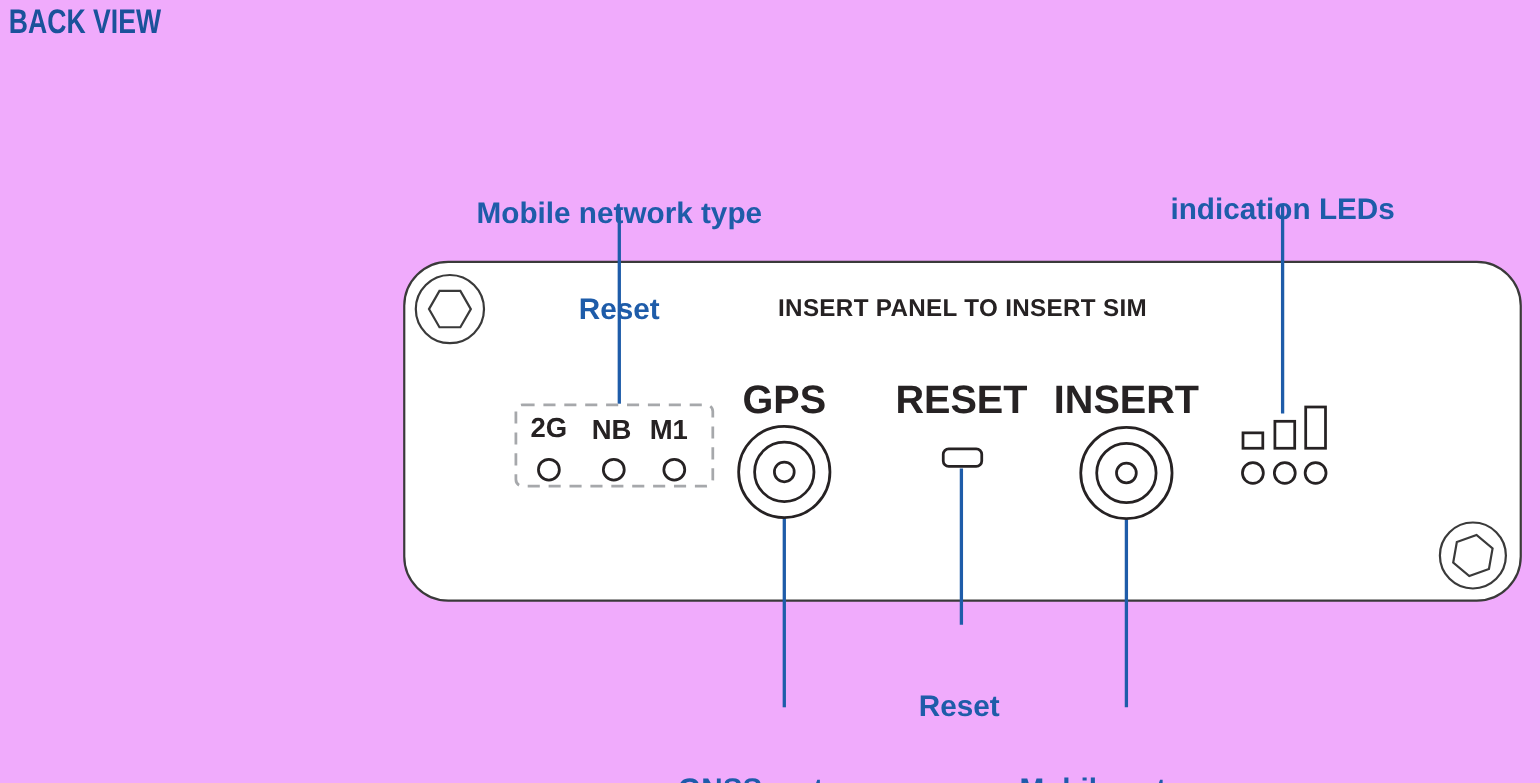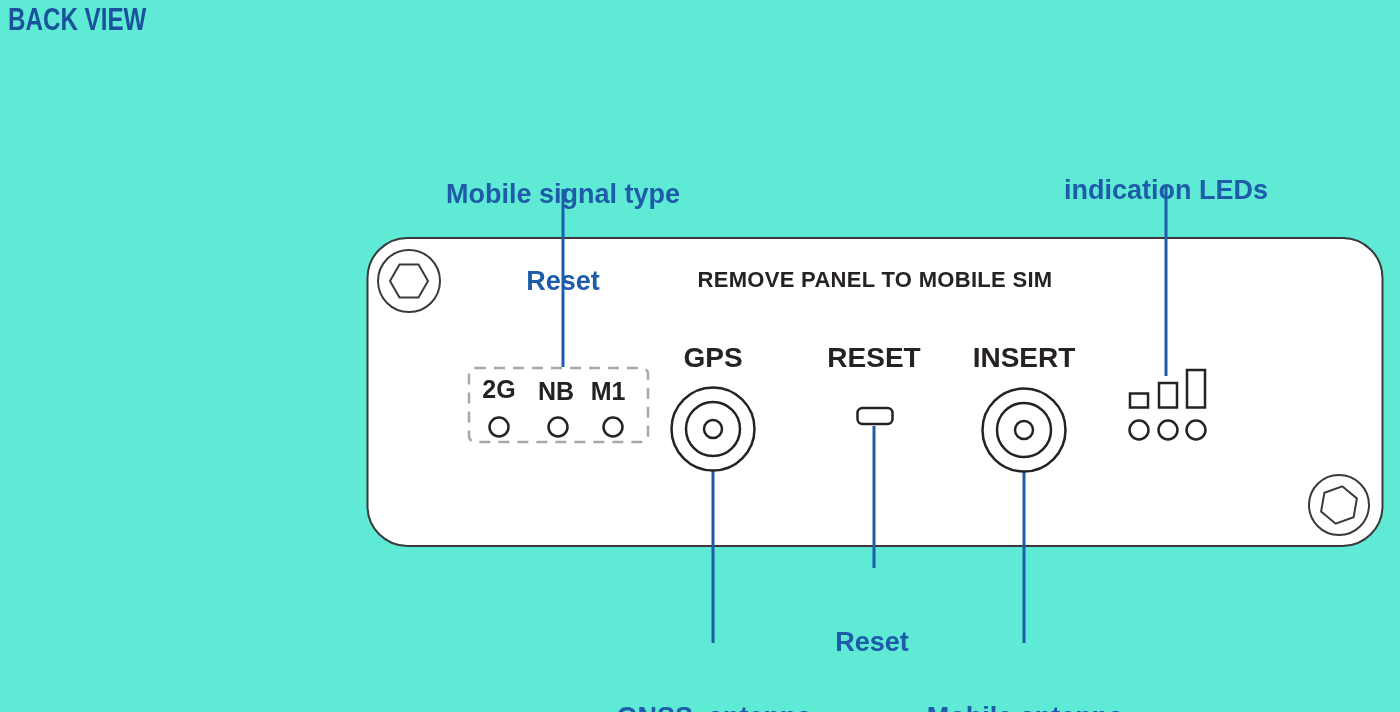--- a/index.html
+++ b/index.html
@@ -1,25 +1,25 @@
 <!DOCTYPE html>
 <html style="--accent_blue: #1e5ca9; --title_blue: #1a529b; --text_dark: #262223; --panel_stroke: #3a3a3a; --dashed_gray: #a6a8ab;"><head>
 <meta charset="utf-8">
 <style>
   html,body{margin:0;padding:0;background:#fff}
-  .stage{position:relative;width:1400px;height:712px;background:#5eead4;
+  .stage{position:relative;width:1400px;height:712px;background:#f0abfc;
          font-family:"Liberation Sans","DejaVu Sans",sans-serif;overflow:hidden}
   .title{position:absolute;left:8px;top:2px;font-size:31px;font-weight:700;
          color:var(--title_blue);transform:scaleX(.78);transform-origin:0 0;white-space:nowrap}
   .callout{position:absolute;transform:translateX(-50%);text-align:center;
            color:var(--accent_blue);font-weight:600;font-size:27px;line-height:29px;white-space:pre}
   .plabel{position:absolute;transform:translateX(-50%);color:var(--text_dark);
           font-weight:700;white-space:nowrap;line-height:1.1}
   .sim{font-size:22px;letter-spacing:.3px}
-  .port{font-size:28px}
+  .port{font-size:36px}
   .led{font-size:25px}
   svg.diagram{position:absolute;left:0;top:0}
   .ol{fill:#ffffff;stroke:var(--panel_stroke);stroke-width:2}
   .thin{fill:none;stroke:var(--panel_stroke);stroke-width:2}
   .ft{fill:#ffffff;stroke:var(--text_dark);stroke-width:2.5}
   .dash{fill:none;stroke:var(--dashed_gray);stroke-width:2.5;stroke-dasharray:11 8}
   .lead{stroke:var(--accent_blue);stroke-width:3;fill:none}
 </style>
 </head>
 <body>
@@ -70,21 +70,21 @@
       <rect class="ft" x="1130" y="393.5" width="18" height="14"></rect>
       <rect class="ft" x="1159" y="383" width="18" height="24.5"></rect>
       <rect class="ft" x="1187" y="370" width="18" height="37.5"></rect>
     </g>
     <circle class="ft" cx="1139" cy="430" r="9.5"></circle>
     <circle class="ft" cx="1168" cy="430" r="9.5"></circle>
     <circle class="ft" cx="1196" cy="430" r="9.5"></circle>
   </svg>
 
   <div class="callout" style="left:563px;top:122px">
-    <div>Mobile signal type</div>
+    <div>Mobile network type</div>
     <div>Reset</div>
   </div>
 
   <div class="callout" style="left:1166px;top:118px">
     <div>indication LEDs</div>
   </div>
 
   <div class="callout" style="left:872px;top:570px">
     <div>Reset</div>
     
@@ -93,21 +93,21 @@
   <div class="callout" style="left:714px;top:645px">
     <div>GNSS  antenna</div>
     
   </div>
 
   <div class="callout" style="left:1025px;top:645px">
     <div>Mobile antenna</div>
     
   </div>
 
-  <div class="plabel sim" style="left:875px;top:268px">REMOVE PANEL TO MOBILE SIM</div>
+  <div class="plabel sim" style="left:875px;top:268px">INSERT PANEL TO INSERT SIM</div>
   <div class="plabel port" style="left:713px;top:343px">GPS</div>
   <div class="plabel port" style="left:874px;top:343px">RESET</div>
   <div class="plabel port" style="left:1024px;top:343px">INSERT</div>
   <div class="plabel led" style="left:499px;top:376px">2G</div>
   <div class="plabel led" style="left:556px;top:378px">NB</div>
   <div class="plabel led" style="left:608px;top:378px">M1</div>
 
 </div>
 
 </body></html>

